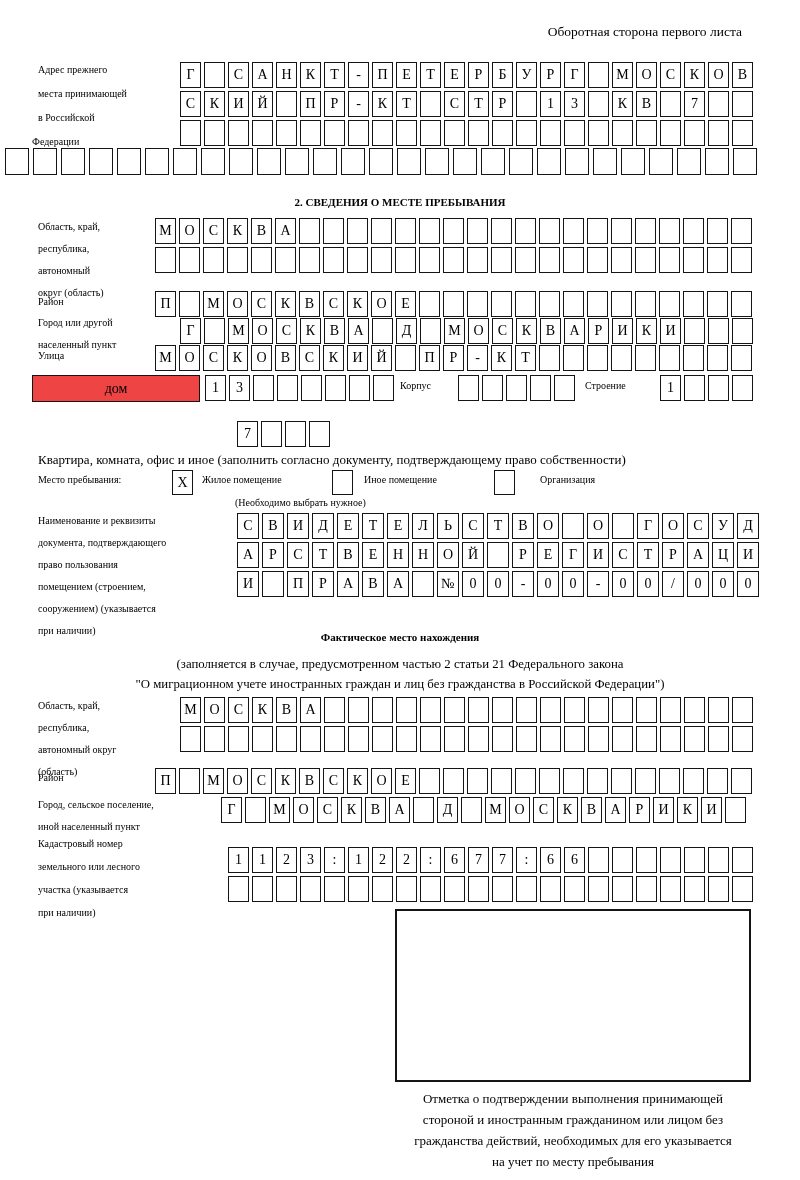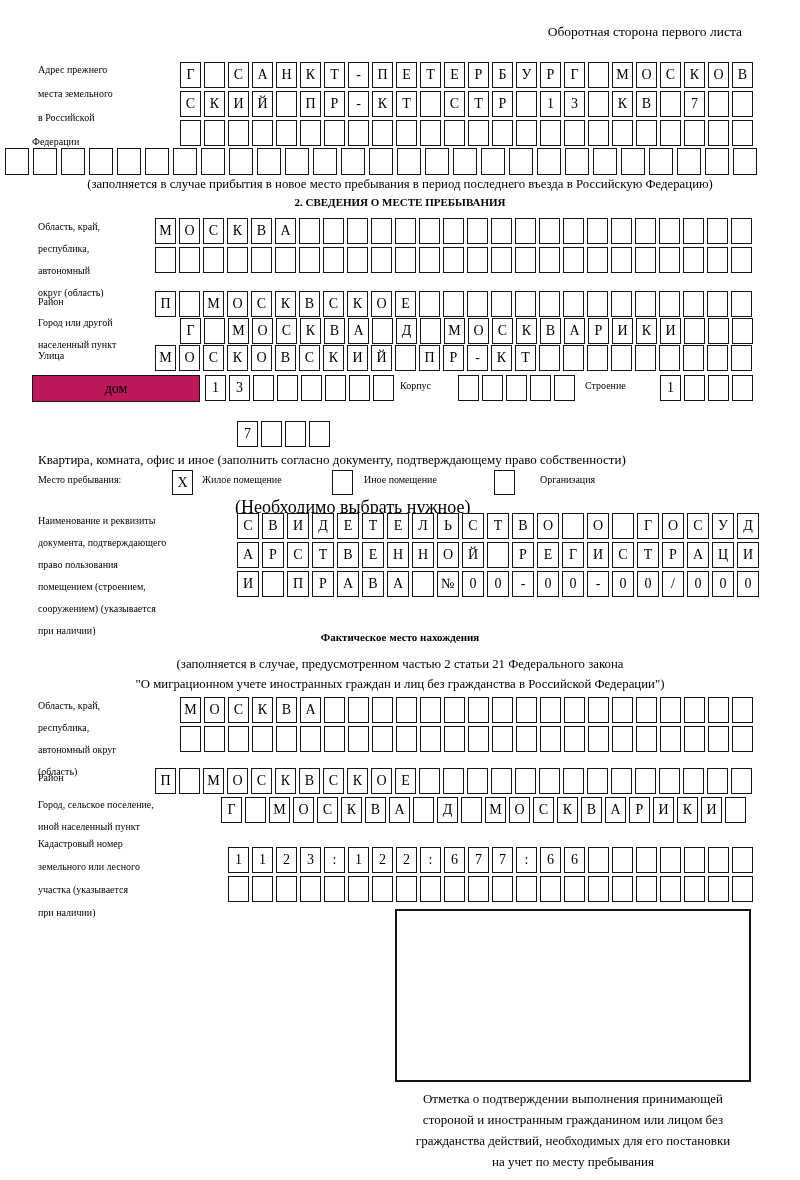--- a/index.html
+++ b/index.html
@@ -8,37 +8,37 @@
   .lbl{position:absolute;font-size:10px;white-space:nowrap;}
   .cap{position:absolute;font-size:13px;white-space:nowrap;}
   .title{position:absolute;left:0;width:100%;text-align:center;font-weight:bold;font-size:11px;}
   .cnote{position:absolute;left:0;width:100%;text-align:center;font-size:12.8px;}
   .boxrow{position:absolute;display:flex;gap:3px;}
   .boxrow.big{gap:4px;}
   .cell{flex:0 0 21px;width:21px;height:26px;border:1.6px solid #151515;box-sizing:border-box;
         display:flex;align-items:center;justify-content:center;font-size:14px;line-height:1;background:#fff;}
   .big .cell{flex-basis:24px;width:24px;height:27px;}
   .doc .cell{flex-basis:22px;width:22px;}
-  .widebox{position:absolute;border:1.6px solid #151515;box-sizing:border-box;background:#be185d;
+  .widebox{position:absolute;border:1.6px solid #151515;box-sizing:border-box;background:#ef4444;
         display:flex;align-items:center;justify-content:center;font-size:14px;}
   .cbox{position:absolute;width:21px;height:25px;border:1.6px solid #151515;box-sizing:border-box;
         display:flex;align-items:center;justify-content:center;font-size:14px;background:#fff;}
   .markrect{position:absolute;border:2px solid #151515;box-sizing:border-box;background:#fff;}
   .markcap{position:absolute;text-align:center;font-size:13px;line-height:21px;}
   .rt{position:absolute;font-size:13.5px;white-space:nowrap;}
 </style>
 </head>
 <body>
 
 <div class="form">
 
   <div class="rt" style="top:24px;right:58px;">Оборотная сторона первого листа</div>
 
   <div class="lbl" style="left:38px;top:64px;">Адрес прежнего</div>
-  <div class="lbl" style="left:38px;top:88px;">места земельного</div>
+  <div class="lbl" style="left:38px;top:88px;">места принимающей</div>
   <div class="lbl" style="left:38px;top:112px;">в Российской</div>
   <div class="lbl" style="left:32px;top:136px;">Федерации</div>
 
   <div class="boxrow" style="left:180px;top:62px;">
       <span class="cell">Г</span>
       <span class="cell"></span>
       <span class="cell">С</span>
       <span class="cell">А</span>
       <span class="cell">Н</span>
       <span class="cell">К</span>
@@ -136,21 +136,20 @@
       <span class="cell"></span>
       <span class="cell"></span>
       <span class="cell"></span>
       <span class="cell"></span>
       <span class="cell"></span>
       <span class="cell"></span>
       <span class="cell"></span>
       <span class="cell"></span>
     </div>
 
-  <div class="cnote" style="top:177px;">(заполняется в случае прибытия в новое место пребывания в период последнего въезда в Российскую Федерацию)</div>
 
   <div class="title" style="top:196px;">2. СВЕДЕНИЯ О МЕСТЕ ПРЕБЫВАНИЯ</div>
 
   <div class="lbl" style="left:38px;top:221px;">Область, край,</div>
   <div class="lbl" style="left:38px;top:243px;">республика,</div>
   <div class="lbl" style="left:38px;top:265px;">автономный</div>
   <div class="lbl" style="left:38px;top:287px;">округ (область)</div>
   <div class="boxrow" style="left:155px;top:218px;">
       <span class="cell">М</span>
       <span class="cell">О</span>
@@ -328,21 +327,21 @@
     </div>
   <div class="cap" style="left:38px;top:452px;">Квартира, комната, офис и иное (заполнить согласно документу, подтверждающему право собственности)</div>
 
   <div class="lbl" style="left:38px;top:474px;">Место пребывания:</div>
   <div class="cbox" style="left:172px;top:470px;">X</div>
   <div class="lbl" style="left:202px;top:474px;">Жилое помещение</div>
   <div class="cbox" style="left:332px;top:470px;"></div>
   <div class="lbl" style="left:364px;top:474px;">Иное помещение</div>
   <div class="cbox" style="left:494px;top:470px;"></div>
   <div class="lbl" style="left:540px;top:474px;">Организация</div>
-  <div class="cap" style="left:235px;top:497px;font-size:18px;">(Необходимо выбрать нужное)</div>
+  <div class="cap" style="left:235px;top:497px;font-size:10px;">(Необходимо выбрать нужное)</div>
 
   <div class="lbl" style="left:38px;top:515px;">Наименование и реквизиты</div>
   <div class="lbl" style="left:38px;top:537px;">документа, подтверждающего</div>
   <div class="lbl" style="left:38px;top:559px;">право пользования</div>
   <div class="lbl" style="left:38px;top:581px;">помещением (строением,</div>
   <div class="lbl" style="left:38px;top:603px;">сооружением) (указывается</div>
   <div class="lbl" style="left:38px;top:625px;">при наличии)</div>
   <div class="boxrow doc" style="left:237px;top:513px;">
       <span class="cell">С</span>
       <span class="cell">В</span>
@@ -580,17 +579,17 @@
       <span class="cell"></span>
       <span class="cell"></span>
       <span class="cell"></span>
       <span class="cell"></span>
     </div>
 
   <div class="markrect" style="left:395px;top:909px;width:356px;height:173px;"></div>
   <div class="markcap" style="left:368px;top:1088px;width:410px;">
     <div>Отметка о подтверждении выполнения принимающей</div>
     <div>стороной и иностранным гражданином или лицом без</div>
-    <div>гражданства действий, необходимых для его постановки</div>
+    <div>гражданства действий, необходимых для его указывается</div>
     <div>на учет по месту пребывания</div>
   </div>
 
 </div>
 
 </body></html>

